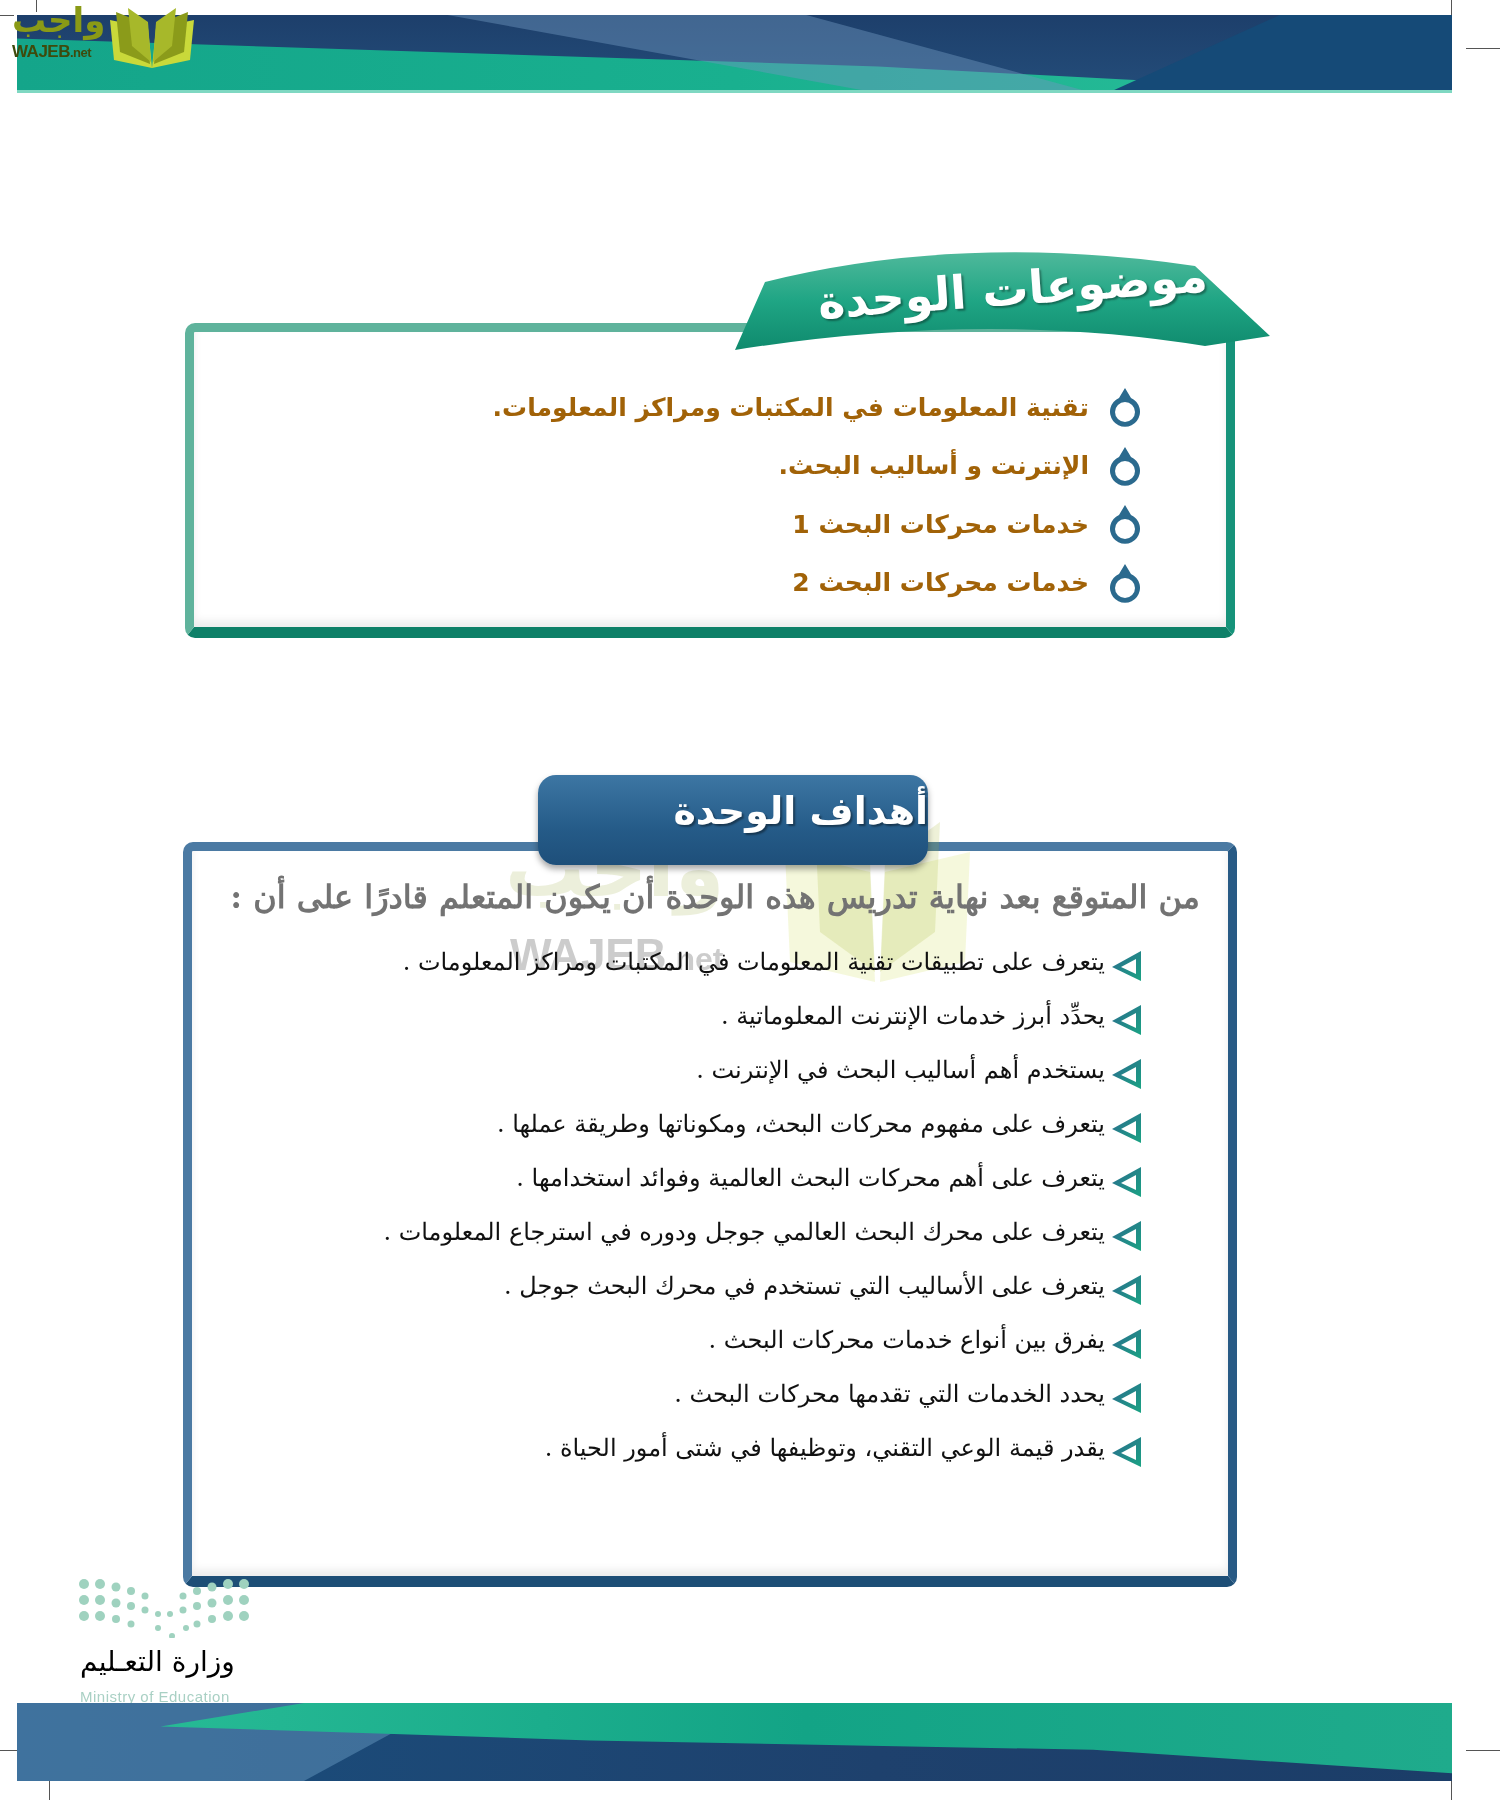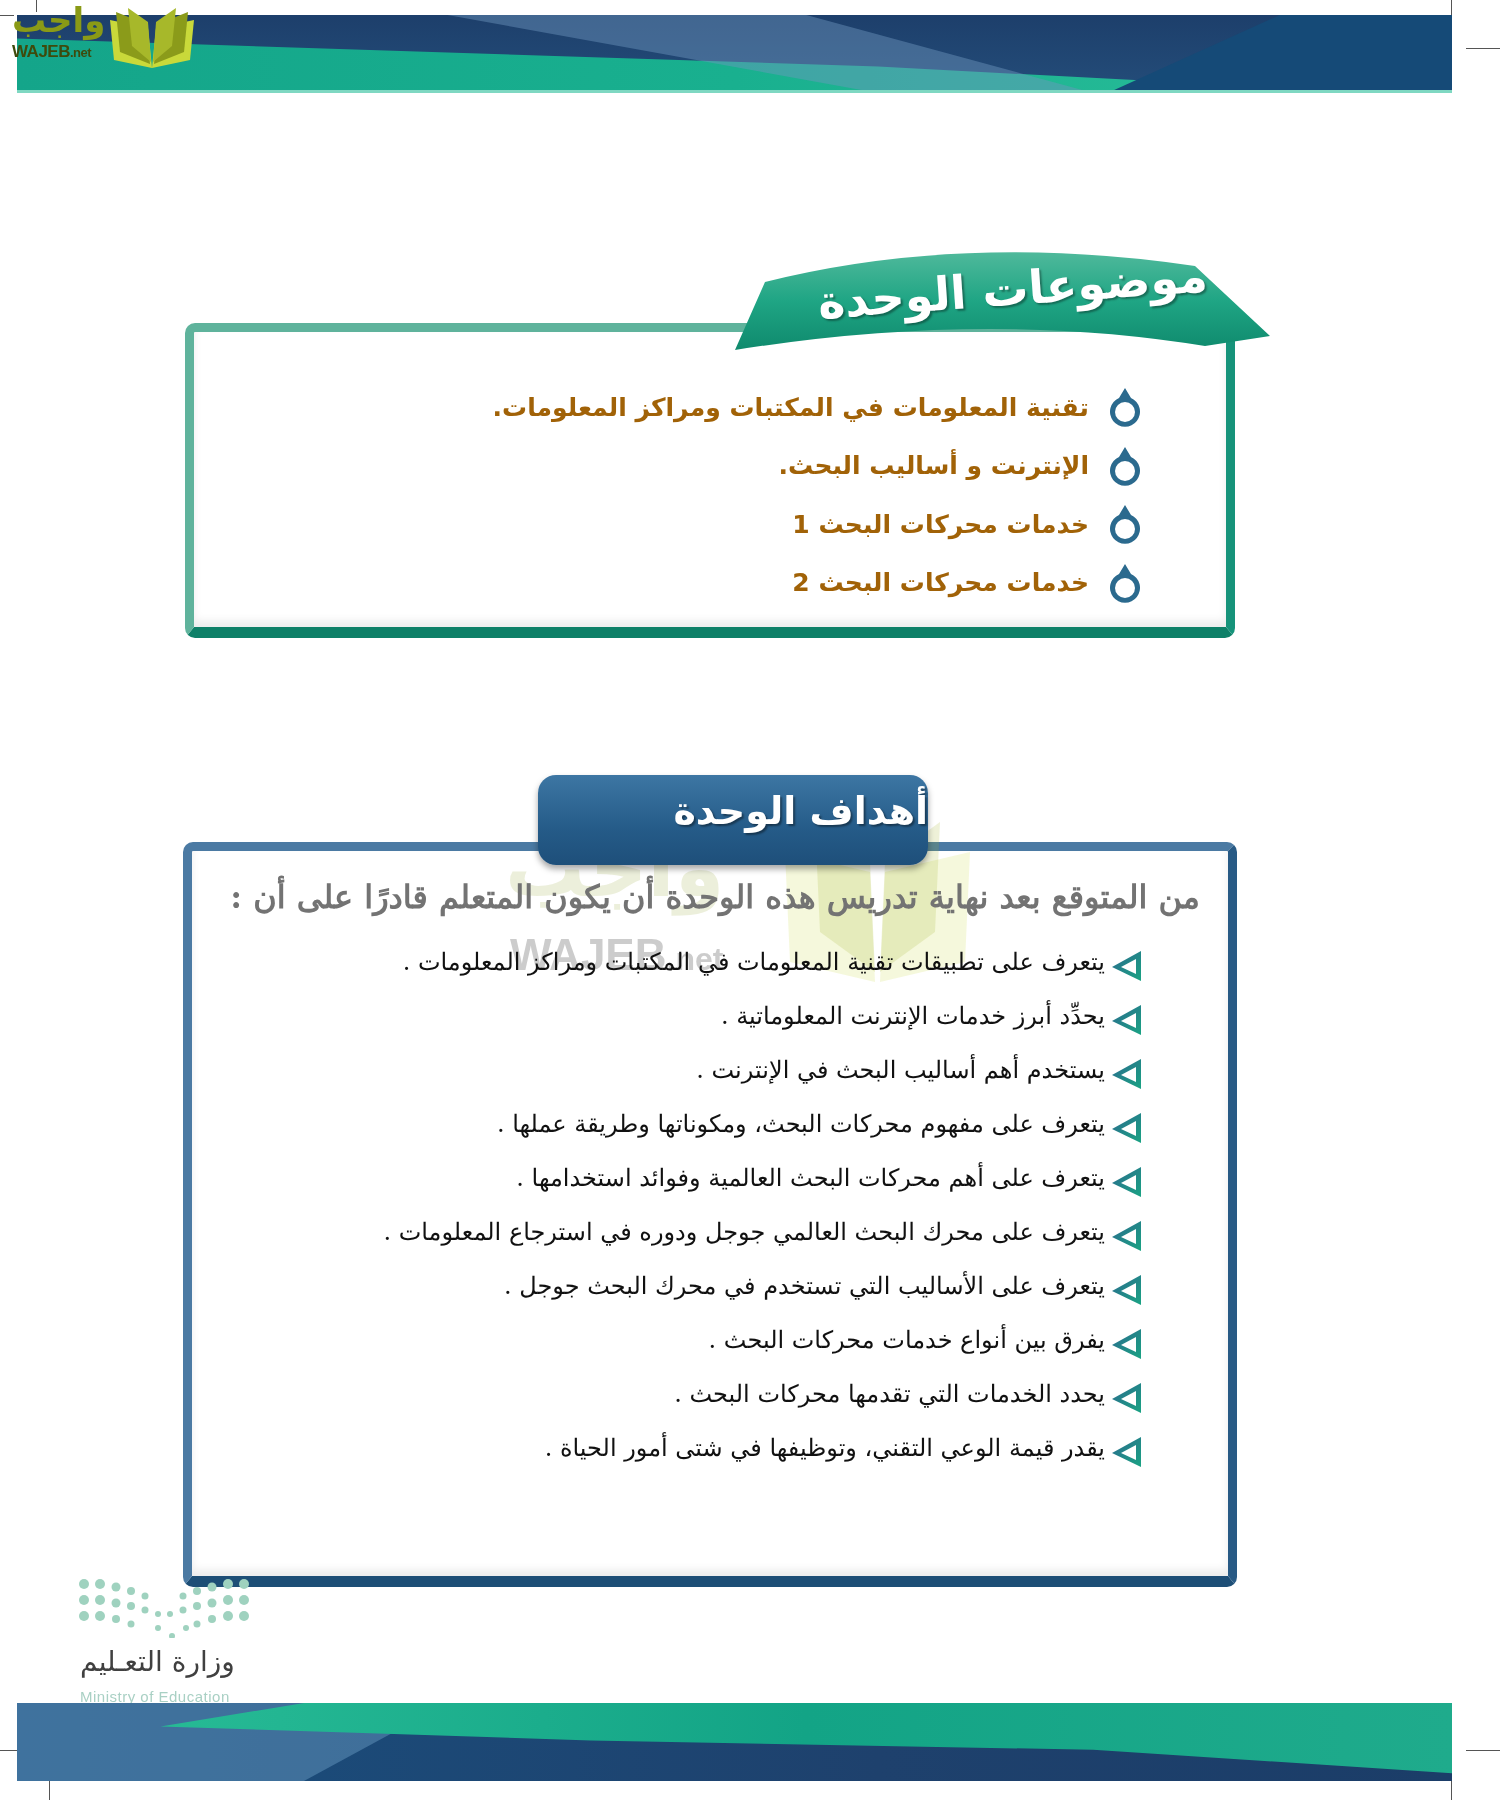--- a/index.html
+++ b/index.html
@@ -136,21 +136,21 @@
     list-style: none; margin: 0; padding: 0;
   }
   .goals-list li {
     display: flex; align-items: flex-start; height: 54px;
     font-size: 24px; color: #111; font-family: "DejaVu Serif", serif;
   }
   .goals-list .arrow { width: 36px; height: 36px; margin-left: 4px; flex: none; }
 
   
   .ministry { position: absolute; left: 78px; top: 1570px; width: 190px; height: 160px; }
-  .ministry .ar { position: absolute; left: 2px; top: 75px; font-size: 28px; color: #404040; }
+  .ministry .ar { position: absolute; left: 2px; top: 75px; font-size: 28px; color: #000000; }
   .ministry .en { position: absolute; left: 2px; top: 118px; font-size: 15px; color: #a9d0c4; font-family: "Liberation Sans", sans-serif; letter-spacing: 0.5px; }
   .ministry .yr { position: absolute; left: 2px; top: 138px; font-size: 14px; color: rgba(130,170,200,0.6); font-family: "Liberation Sans", sans-serif; }
 </style>
 </head>
 <body>
 
 <div class="crop" style="left:0;top:15px;width:14px;height:1px;"></div>
 <div class="crop" style="left:36px;top:0;width:1px;height:12px;"></div>
 <div class="crop" style="left:1466px;top:48px;width:34px;height:1px;"></div>
 <div class="crop" style="left:1451px;top:0;width:1px;height:38px;"></div>

